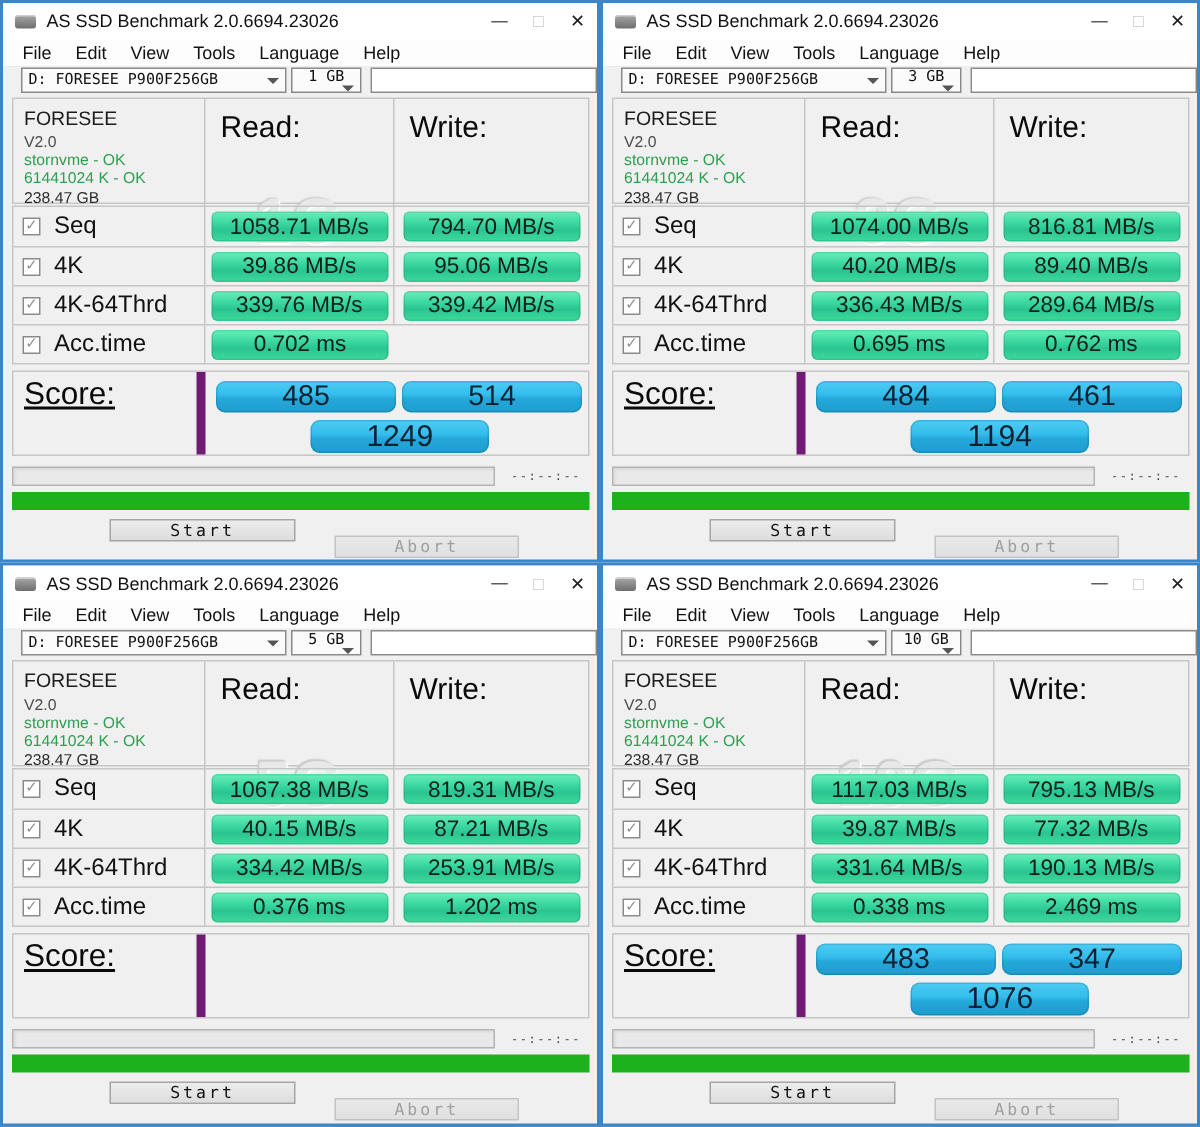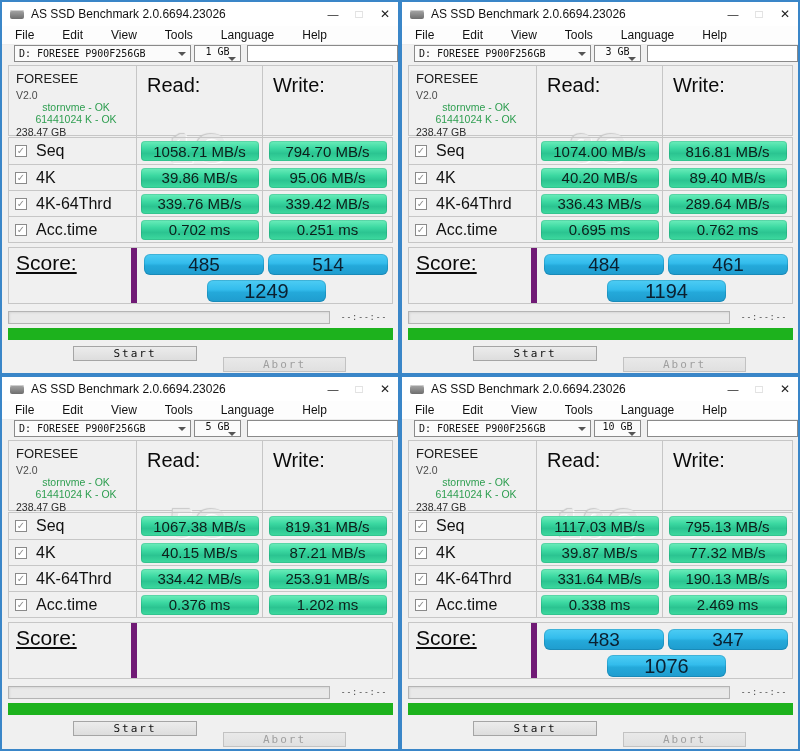--- a/index.html
+++ b/index.html
@@ -11,36 +11,36 @@
   
   .titlebar { position:absolute; top:0; left:0; right:0; height:24px; background:#ffffff; display:flex; align-items:center; padding-left:8px; }
   .drive-icon { width:14px; height:9px; background:linear-gradient(180deg,#a8a8a8,#6e6e6e); border-radius:2px; box-shadow:inset 0 1px 0 #cfcfcf; margin-right:7px; flex:0 0 auto; }
   .title-text { font-size:12px; color:#111; white-space:nowrap; }
   .tb-spacer { flex:1; }
   .tb-btn { width:26px; height:24px; display:flex; align-items:center; justify-content:center; font-size:11px; color:#222; }
   .tb-btn.max { color:#c9c9c9; font-size:12px; }
   .tb-btn.close { font-size:12px; }
 
   
-  .menubar { position:absolute; top:24px; left:0; right:0; height:19px; background:#fdfdfd; display:flex; align-items:center; gap:28px; padding-left:13px; font-size:12px; color:#111; border-bottom:1px solid #ececec; }
+  .menubar { position:absolute; top:24px; left:0; right:0; height:19px; background:#fdfdfd; display:flex; align-items:center; gap:16px; padding-left:13px; font-size:12px; color:#111; border-bottom:1px solid #ececec; }
 
   
   .combo { position:absolute; top:43px; height:17px; border:1px solid #8a8a8a; background:#fbfbfb; display:flex; align-items:center; padding:0 4px; font-family:"DejaVu Sans Mono", monospace; font-size:10px; color:#101010; }
   .combo-drive { left:12px; width:177px; }
   .combo-size  { left:192px; width:47px;flex-direction:column; }
   .chev { width:0; height:0; border-left:4px solid transparent; border-right:4px solid transparent; border-top:4px solid #555; margin-left:auto; }
   .textbox { position:absolute; top:43px; left:245px; width:151px; height:17px; border:1px solid #8a8a8a; background:#ffffff; }
 
   
   .info-table { position:absolute; left:6px; top:63px; width:385px; height:71px; border:1px solid #c6c6c6; display:grid; grid-template-columns:128px 126px 1fr; }
   .info-cell { border-right:1px solid #c6c6c6; position:relative; padding:5px 0 0 7px; }
   .info-cell:last-child { border-right:none; }
   .vendor { font-size:13px; color:#1c1c1c; margin-bottom:3px; }
   .small-line { font-size:10.5px; color:#4a4a4a; line-height:12px; }
-  .ok-line { font-size:10.5px; color:#2e9e50; line-height:12px;text-align:center; }
+  .ok-line { font-size:10.5px; color:#2e9e50; line-height:12px; }
   .cap-line { font-size:10.5px; color:#2c2c2c; line-height:12px; margin-top:1px; }
   .rw-head { font-size:20px; color:#0a0a0a; padding:3px 0 0 3px; }
   .watermark { position:absolute; left:0; right:0; top:22px; text-align:center; font-size:43px; font-weight:bold; color:#e8e8e8; text-shadow:1px 1px 1px #ffffff, -1px -1px 1px #c9c9c9; letter-spacing:1px; pointer-events:none;margin-top:36px; }
 
   
   .results-table { position:absolute; left:6px; top:135px; width:385px; height:106px; border:1px solid #c6c6c6; display:grid; grid-template-rows:repeat(4,1fr); }
   .result-row { display:grid; grid-template-columns:128px 126px 1fr; border-top:1px solid #c6c6c6; }
   .result-row:first-child { border-top:none; }
   .rt-label { border-right:1px solid #c6c6c6; display:flex; align-items:center; gap:9px; padding-left:6px; font-size:16px; color:#111; }
   .rt-cell { border-right:1px solid #c6c6c6; display:flex; align-items:center; justify-content:center; }
@@ -155,23 +155,20 @@
         </div>
       </div>
       <div class="result-row">
         <div class="rt-label">
           <span class="checkbox">✓</span>
           <span>Acc.time</span>
         </div>
         <div class="rt-cell">
           <div class="pill-green">0.702 ms</div>
         </div>
-        <div class="rt-cell">
-          <div class="pill-green">0.251 ms</div>
-        </div>
       </div>
     </div>
 
     <div class="score-box">
       <div class="score-label-cell">Score:</div>
       <div class="score-pills">
         <div class="pill-blue pill-score-read">485</div>
         <div class="pill-blue pill-score-write">514</div>
         <div class="pill-blue pill-score-total">1249</div>
       </div>

